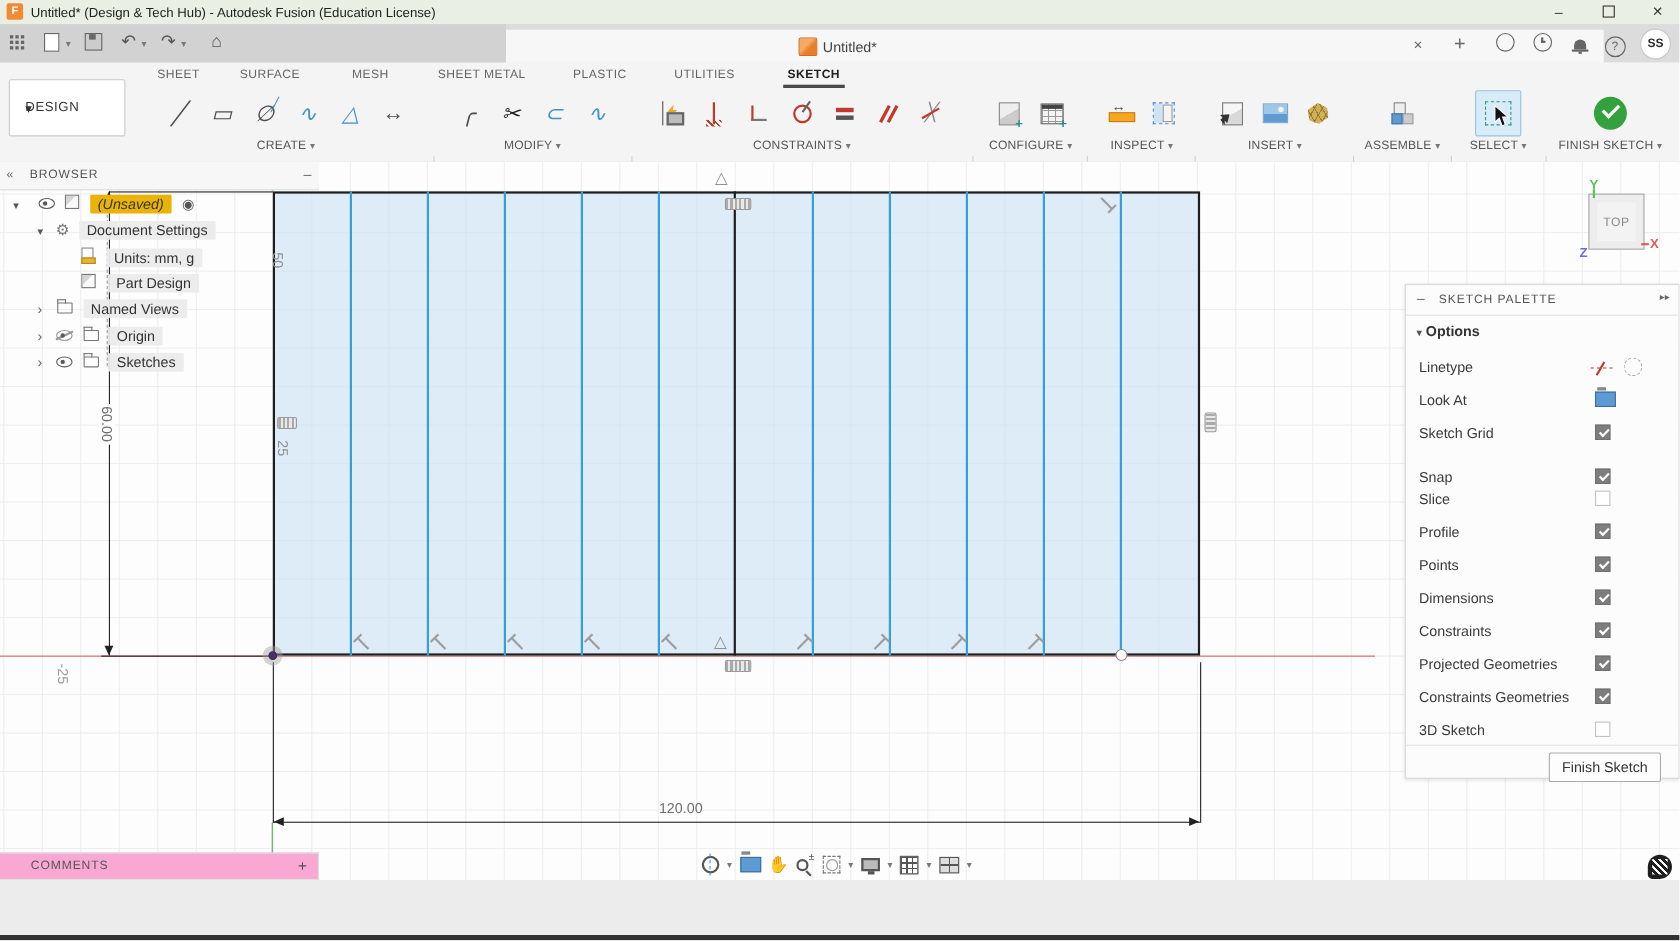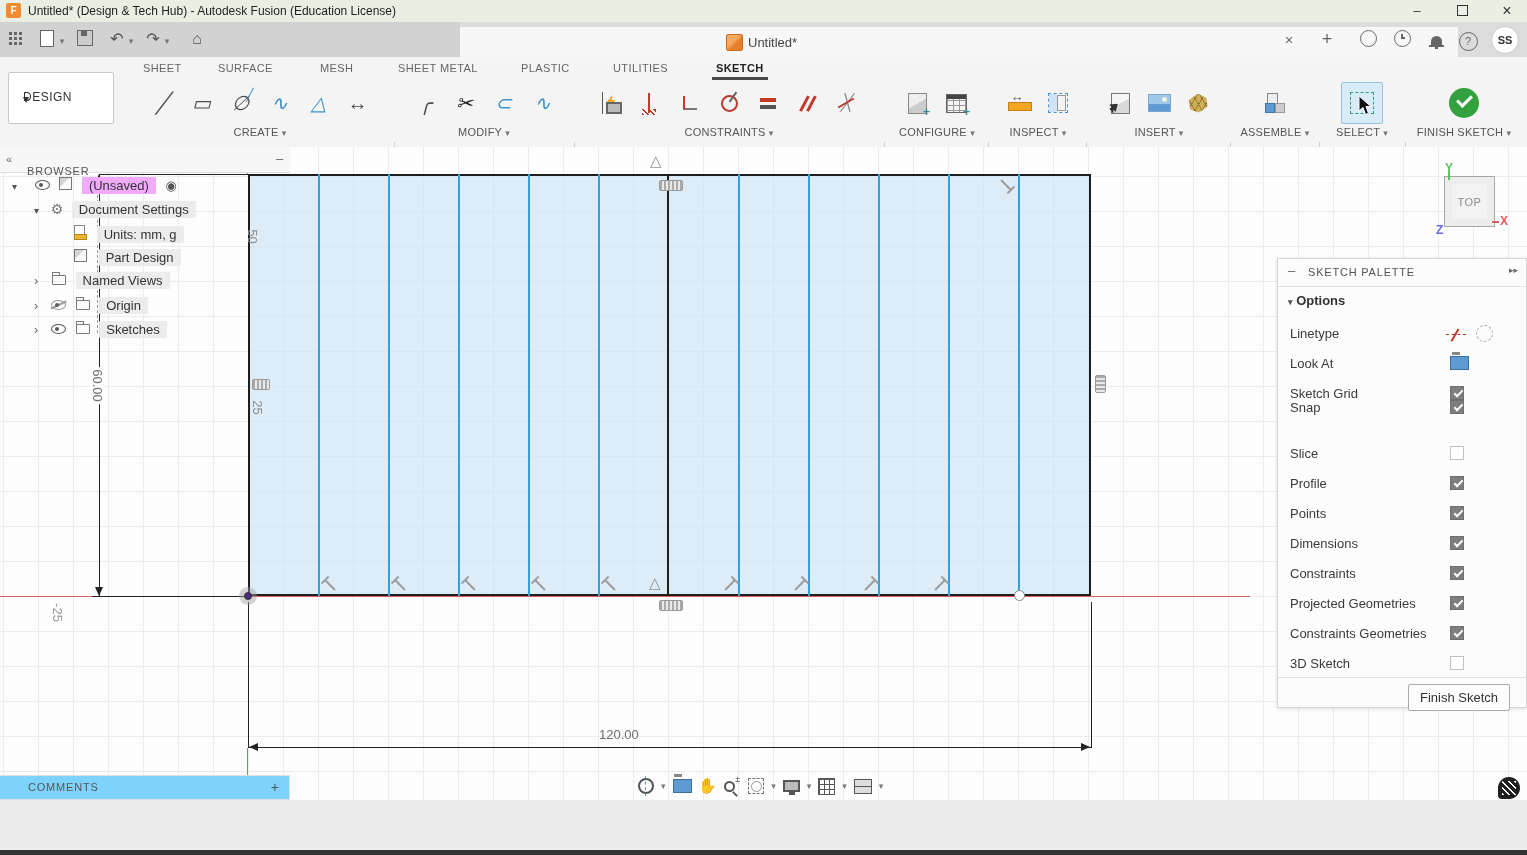--- a/index.html
+++ b/index.html
@@ -113,25 +113,25 @@
   .tri-glyph{position:absolute;font-size:15px;color:#909090;}
   #origin-pt{position:absolute;left:239px;top:440px;width:18px;height:18px;border-radius:50%;background:rgba(160,160,160,.45);}
   #origin-pt::after{content:"";position:absolute;left:5px;top:5px;width:8px;height:8px;border-radius:50%;background:#4a2a7a;border:1px solid #333;box-sizing:border-box;}
   #edge-pt{position:absolute;left:1014px;top:443px;width:9px;height:9px;border-radius:50%;background:#fff;border:1.5px solid #888;}
   
   #viewcube{position:absolute;left:1444px;top:176px;width:51px;height:51px;background:#ededed;border:1.5px solid #a8a8a8;box-sizing:border-box;}
   #viewcube .face{position:absolute;inset:7px;background:#f3f3f3;color:#8a8a8a;font-size:11px;letter-spacing:.5px;display:flex;align-items:center;justify-content:center;}
   .axis-label{position:absolute;font-size:12px;font-weight:bold;}
   
   #browser-header{position:absolute;left:0;top:147px;width:290px;height:25px;background:#f7f7f7;border-bottom:1px solid #ddd;}
-  #browser-header .hdr{position:absolute;left:27px;top:6px;font-size:11px;color:#555;letter-spacing:.8px;margin-top:12px;}
+  #browser-header .hdr{position:absolute;left:27px;top:6px;font-size:11px;color:#555;letter-spacing:.8px;}
   .panel-minus{color:#666;font-size:13px;}
   .brow{position:absolute;height:20px;font-size:13px;color:#333;}
   .brow .lbl{background:rgba(235,235,235,.95);padding:1px 7px;border-radius:1px;}
-  .brow .lbl.sel{background:#f0abfc;}
+  .brow .lbl.sel{background:#eab308;font-style:italic;}
   .eye{display:inline-block;width:15px;height:10px;border:1.5px solid #5a5a5a;border-radius:50%;position:relative;box-sizing:border-box;}
   .eye::after{content:"";position:absolute;left:3.5px;top:1.5px;width:4px;height:4px;background:#5a5a5a;border-radius:50%;}
   .eye.off{border-color:#999;}
   .eye.off::before{content:"";position:absolute;left:-2px;top:3px;width:17px;height:1.5px;background:#999;transform:rotate(-25deg);}
   .folder{display:inline-block;width:14px;height:10px;border:1.5px solid #777;border-radius:1px;position:relative;box-sizing:border-box;margin-top:3px;}
   .folder::before{content:"";position:absolute;top:-4px;left:-1px;width:6px;height:2.5px;border:1.5px solid #777;border-bottom:none;}
   .cubei{display:inline-block;width:13px;height:13px;border:1.5px solid #777;background:#fafafa;position:relative;box-sizing:border-box;}
   .cubei::after{content:"";position:absolute;left:0;top:0;border-style:solid;border-width:9px 9px 0 0;border-color:#d5d5d5 transparent transparent transparent;}
   .doci{display:inline-block;width:11px;height:14px;border:1.5px solid #888;background:#fff;position:relative;box-sizing:border-box;}
   .doci::after{content:"";position:absolute;left:-1.5px;bottom:-1.5px;width:11px;height:3.5px;background:#e8b437;border:1px solid #b8860b;}
@@ -163,21 +163,21 @@
   .zoom-ic{width:11px;height:11px;border:2px solid #555;border-radius:50%;position:relative;box-sizing:border-box;}
   .zoom-ic::after{content:"";position:absolute;left:8px;top:8px;width:2px;height:6px;background:#555;transform:rotate(-45deg);}
   .zoom-ic::before{content:"±";position:absolute;left:9px;top:-9px;font-size:9px;color:#555;}
   .fit-ic{width:16px;height:16px;border:1.5px dashed #777;position:relative;box-sizing:border-box;}
   .fit-ic::after{content:"";position:absolute;left:2px;top:2px;width:9px;height:9px;border:1.5px solid #999;border-radius:50%;}
   .disp-ic{width:17px;height:12px;border:2px solid #555;position:relative;box-sizing:border-box;background:#bbb;}
   .disp-ic::after{content:"";position:absolute;left:4px;bottom:-5px;width:6px;height:3px;background:#555;}
   .gridv-ic{width:15px;height:15px;border:1px solid #555;background:repeating-linear-gradient(90deg,#555 0 1px,transparent 1px 5px),repeating-linear-gradient(#555 0 1px,transparent 1px 5px);}
   .vp-ic{width:16px;height:13px;border:1px solid #555;background:linear-gradient(90deg,transparent 48%,#555 48% 52%,transparent 52%),linear-gradient(transparent 45%,#555 45% 55%,transparent 55%),#ddd;}
   
-  #commentsbar{position:absolute;left:0;top:775px;width:290px;height:25px;background:#7dd3fc;border:1px solid #e0e0e0;border-left:none;box-sizing:border-box;}
+  #commentsbar{position:absolute;left:0;top:775px;width:290px;height:25px;background:#f9a8d4;border:1px solid #e0e0e0;border-left:none;box-sizing:border-box;}
   #commentsbar .hdr{position:absolute;left:28px;top:5px;font-size:11px;color:#555;letter-spacing:.8px;}
   #comments-add{position:absolute;right:10px;top:3px;font-size:14px;color:#555;}
   
   #chat-bubble{position:absolute;left:1498px;top:777px;width:22px;height:22px;border-radius:50% 50% 50% 4px;background:#1f1f1f;overflow:hidden;}
   #chat-bubble::after{content:"";position:absolute;inset:4px;background:repeating-linear-gradient(45deg,#fff 0 1.5px,transparent 1.5px 4.5px);}
   
   #timeline{position:absolute;left:0;top:800px;width:1527px;height:55px;background:#ececec;}
   #timeline::after{content:"";position:absolute;left:0;bottom:0;width:100%;height:5px;background:#323232;}
   
   #cursor{position:absolute;left:1358px;top:95px;z-index:99;}
@@ -539,21 +539,21 @@
       <span class="ic-construction"></span>
     </div>
     <div class="prow" style="top:90px;">
       <span class="plbl">Look At</span>
       <span class="ic-lookat"></span>
     </div>
     <div class="prow" style="top:120px;">
       <span class="plbl">Sketch Grid</span>
       <span class="cb on"></span>
     </div>
-    <div class="prow" style="top:134px;">
+    <div class="prow" style="top:160px;">
       <span class="plbl">Snap</span>
       <span class="cb on"></span>
     </div>
     <div class="prow" style="top:180px;">
       <span class="plbl">Slice</span>
       <span class="cb off"></span>
     </div>
     <div class="prow" style="top:210px;">
       <span class="plbl">Profile</span>
       <span class="cb on"></span>

